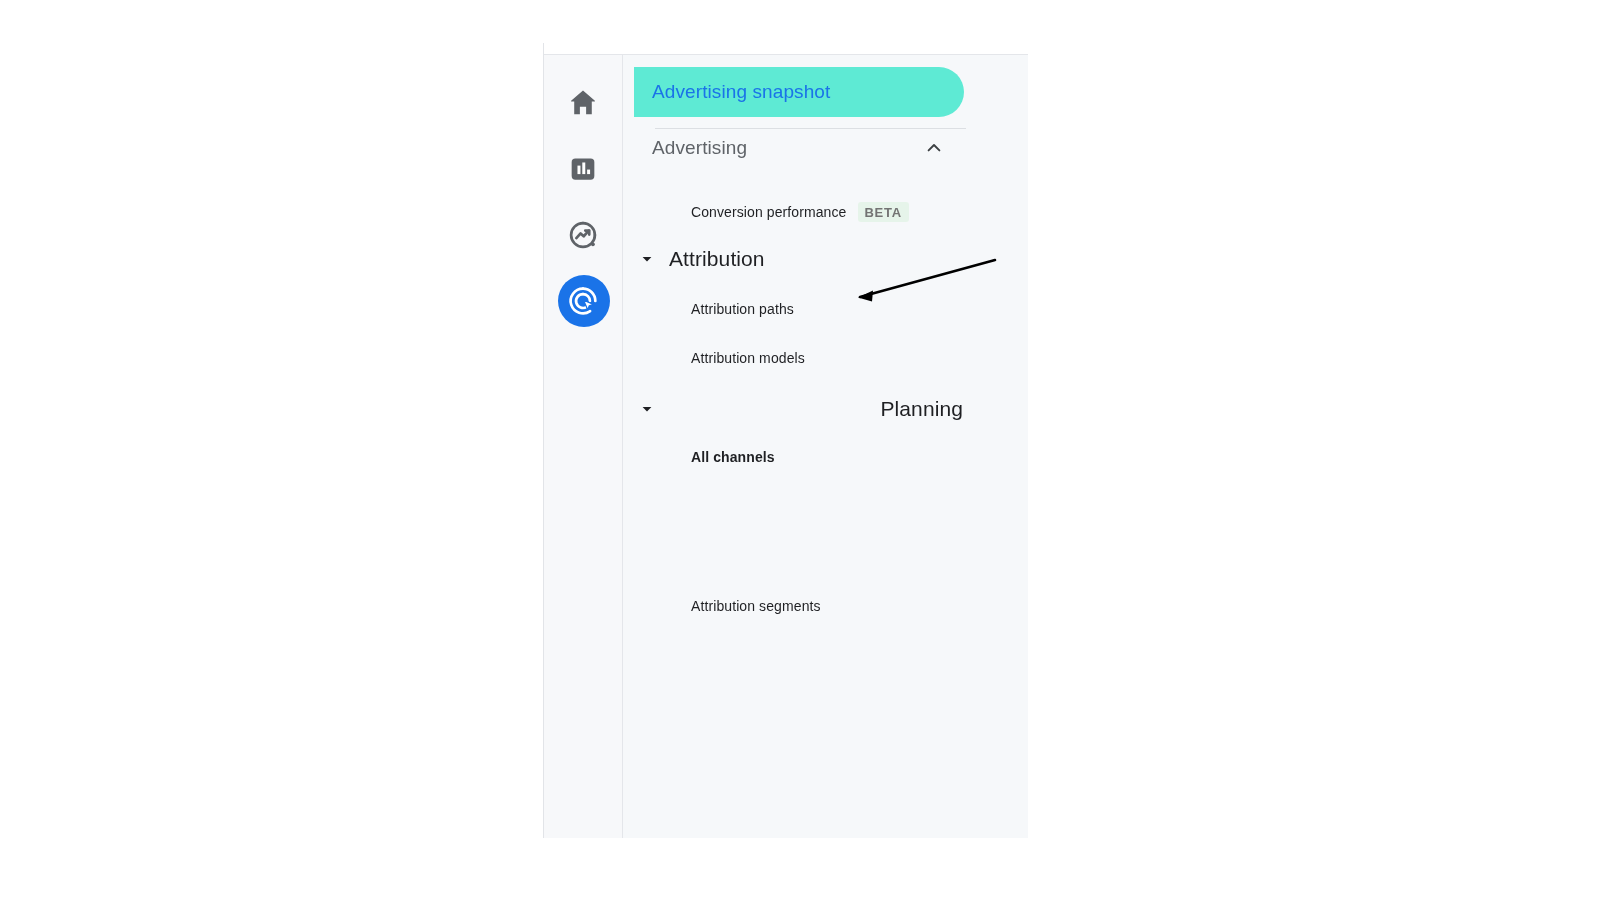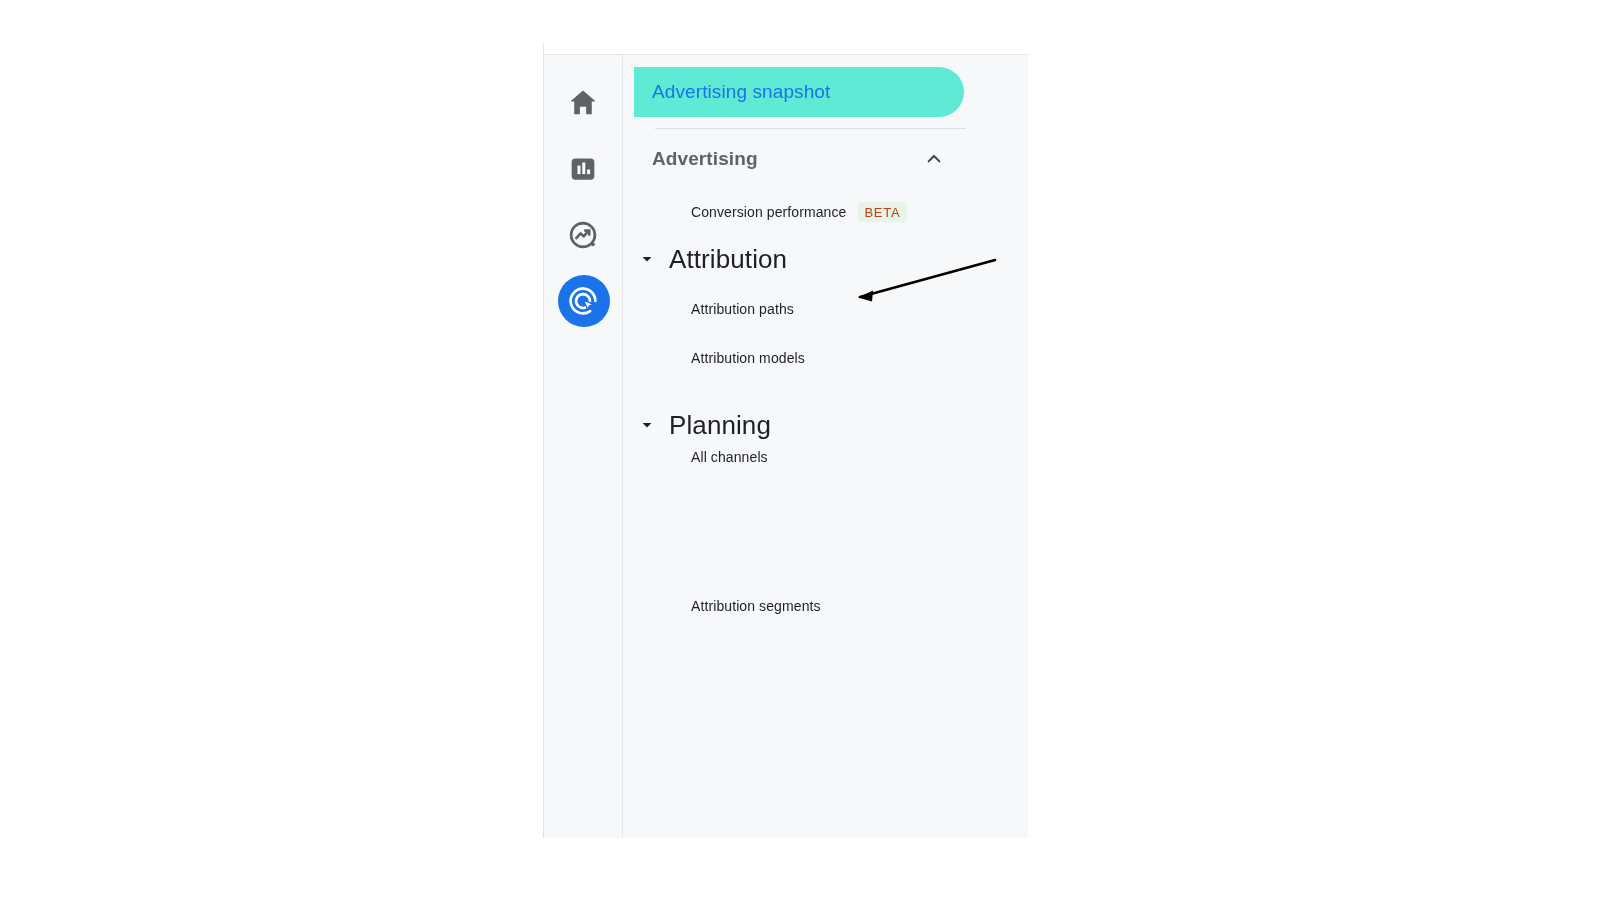--- a/index.html
+++ b/index.html
@@ -156,21 +156,21 @@
     position: absolute;
     left: 17px;
     top: 50%;
     transform: translateY(-50%);
     width: 14px;
     height: 14px;
   }
   .group-caret svg { display: block; }
   .group-row .g-label {
     margin-left: 46px;
-    font-size: 26px;
+    font-size: 21px;
     color: #1f2023;
     letter-spacing: 0.1px;
   }
 
   
   .leaf-row {
     position: absolute;
     left: 0;
     width: 340px;
     height: 36px;
@@ -184,26 +184,27 @@
     color: #1f2023;
     letter-spacing: 0.1px;
   }
   .leaf-row .l-label.indent-sub {
     margin-left: 68px;
   }
 
   .beta-badge {
     margin-left: 11px;
     background: #e6f4ea;
-    color: #c2410c;
+    color: #737373;
     font-size: 13px;
     letter-spacing: 0.7px;
     padding: 4px 7px 3px 7px;
     border-radius: 3px;
     line-height: 1;
+    font-weight: bold;
   }
 
   
   #annotation-arrow {
     position: absolute;
     left: 840px;
     top: 245px;
     width: 180px;
     height: 80px;
     pointer-events: none;
@@ -264,21 +265,21 @@
   </div>
 
   <div id="nav-list">
 
     <div id="snapshot-pill">
       <span class="label">Advertising snapshot</span>
     </div>
 
     <div id="nav-divider"></div>
 
-    <div class="section-header" style="top:84px;font-weight:bold;">
+    <div class="section-header" style="top:73px;">
       <span class="sh-label">Advertising</span>
       <span class="sh-chevron">
         <svg width="20" height="20" viewBox="0 0 20 20" xmlns="http://www.w3.org/2000/svg">
           <path d="M4.6 12.4L10 7.0l5.4 5.4" fill="none" stroke="#3c4043" stroke-width="1.9" stroke-linecap="round" stroke-linejoin="round"></path>
         </svg>
       </span>
     </div>
 
     <div class="leaf-row" style="top:139px;">
       <span class="l-label">Conversion performance</span>
@@ -295,30 +296,30 @@
     </div>
 
     <div class="leaf-row" style="top:285px;">
       <span class="l-label indent-sub">Attribution models</span>
     </div>
 
     <div class="leaf-row" style="top:236px;">
       <span class="l-label indent-sub">Attribution paths</span>
     </div>
 
-    <div class="group-row" style="top:352px;">
+    <div class="group-row" style="top:336px;justify-content:flex-end;">
       <span class="group-caret">
         <svg width="14" height="14" viewBox="0 0 14 14" xmlns="http://www.w3.org/2000/svg">
           <path d="M2.6 5.0h8.8L7.0 9.6z" fill="#1f2023"></path>
         </svg>
       </span>
       <span class="g-label">Planning</span>
     </div>
 
-    <div class="leaf-row" style="top:384px;">
+    <div class="leaf-row" style="top:384px;font-weight:bold;">
       <span class="l-label indent-sub">All channels</span>
     </div>
 
 
 
     <div class="leaf-row" style="top:533px;">
       <span class="l-label indent-sub">Attribution segments</span>
     </div>
 
   </div>

